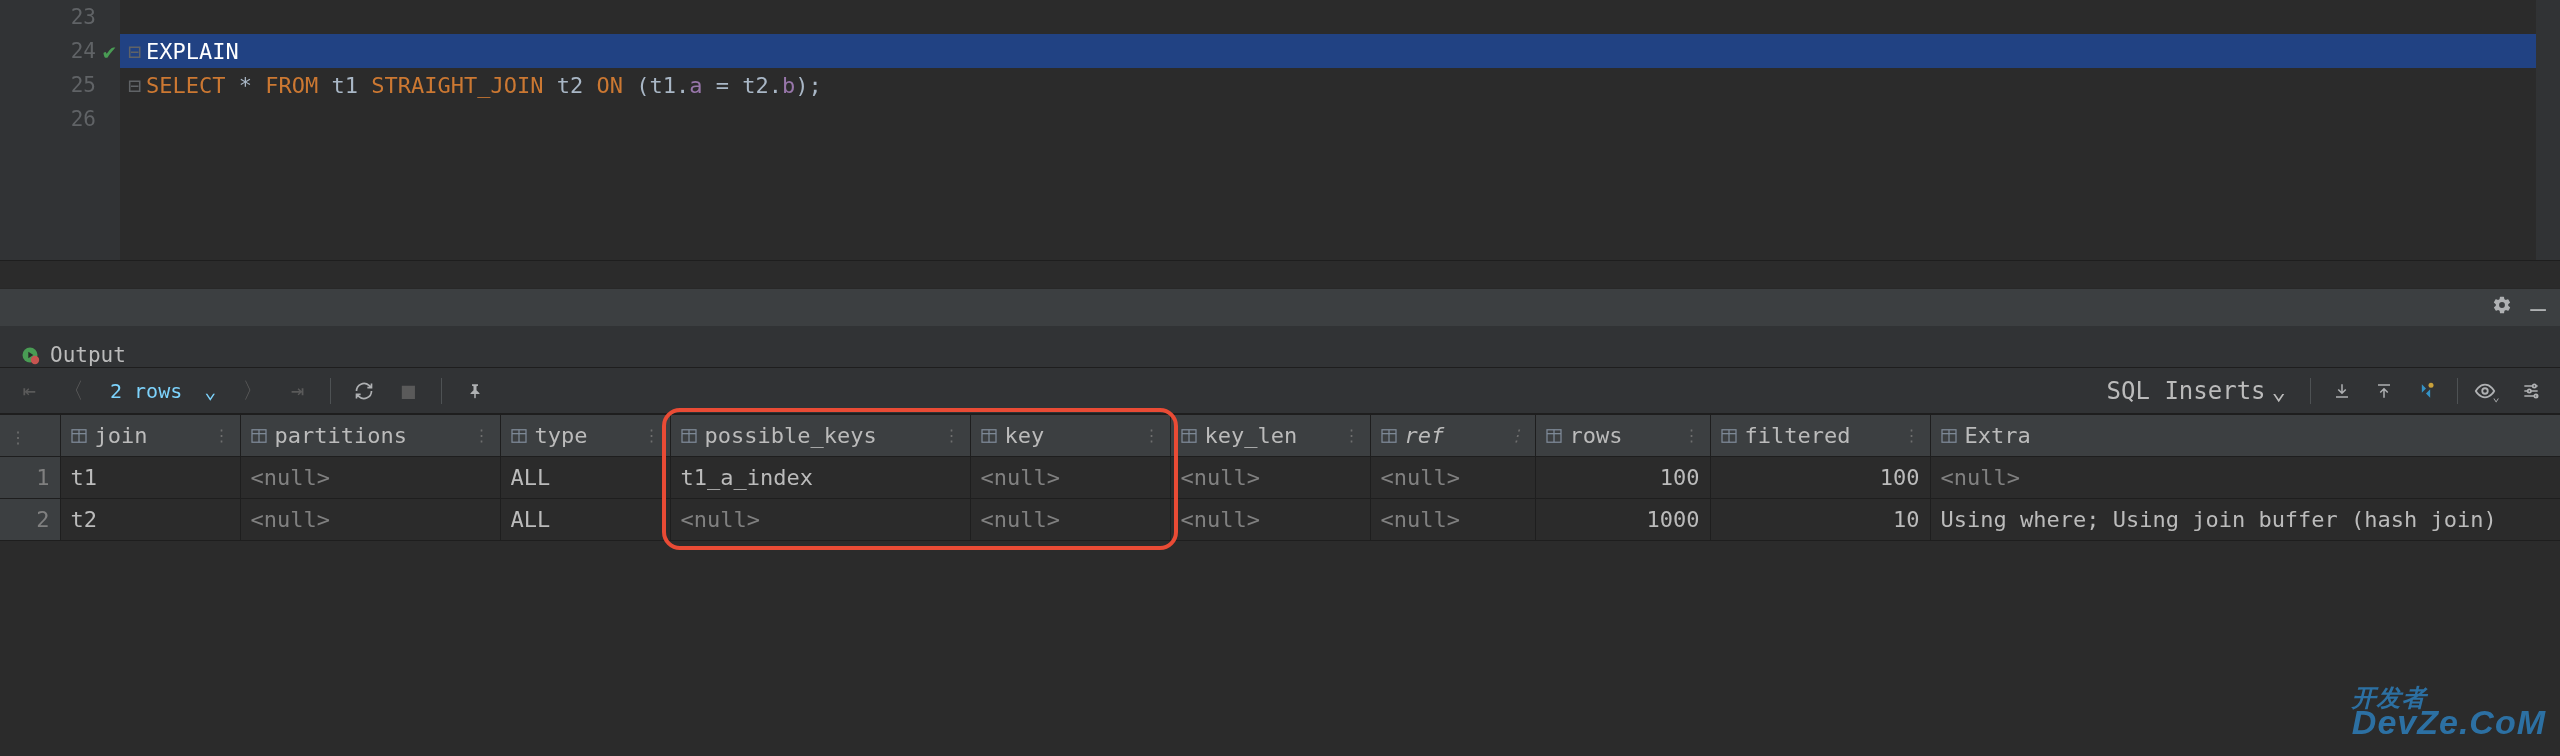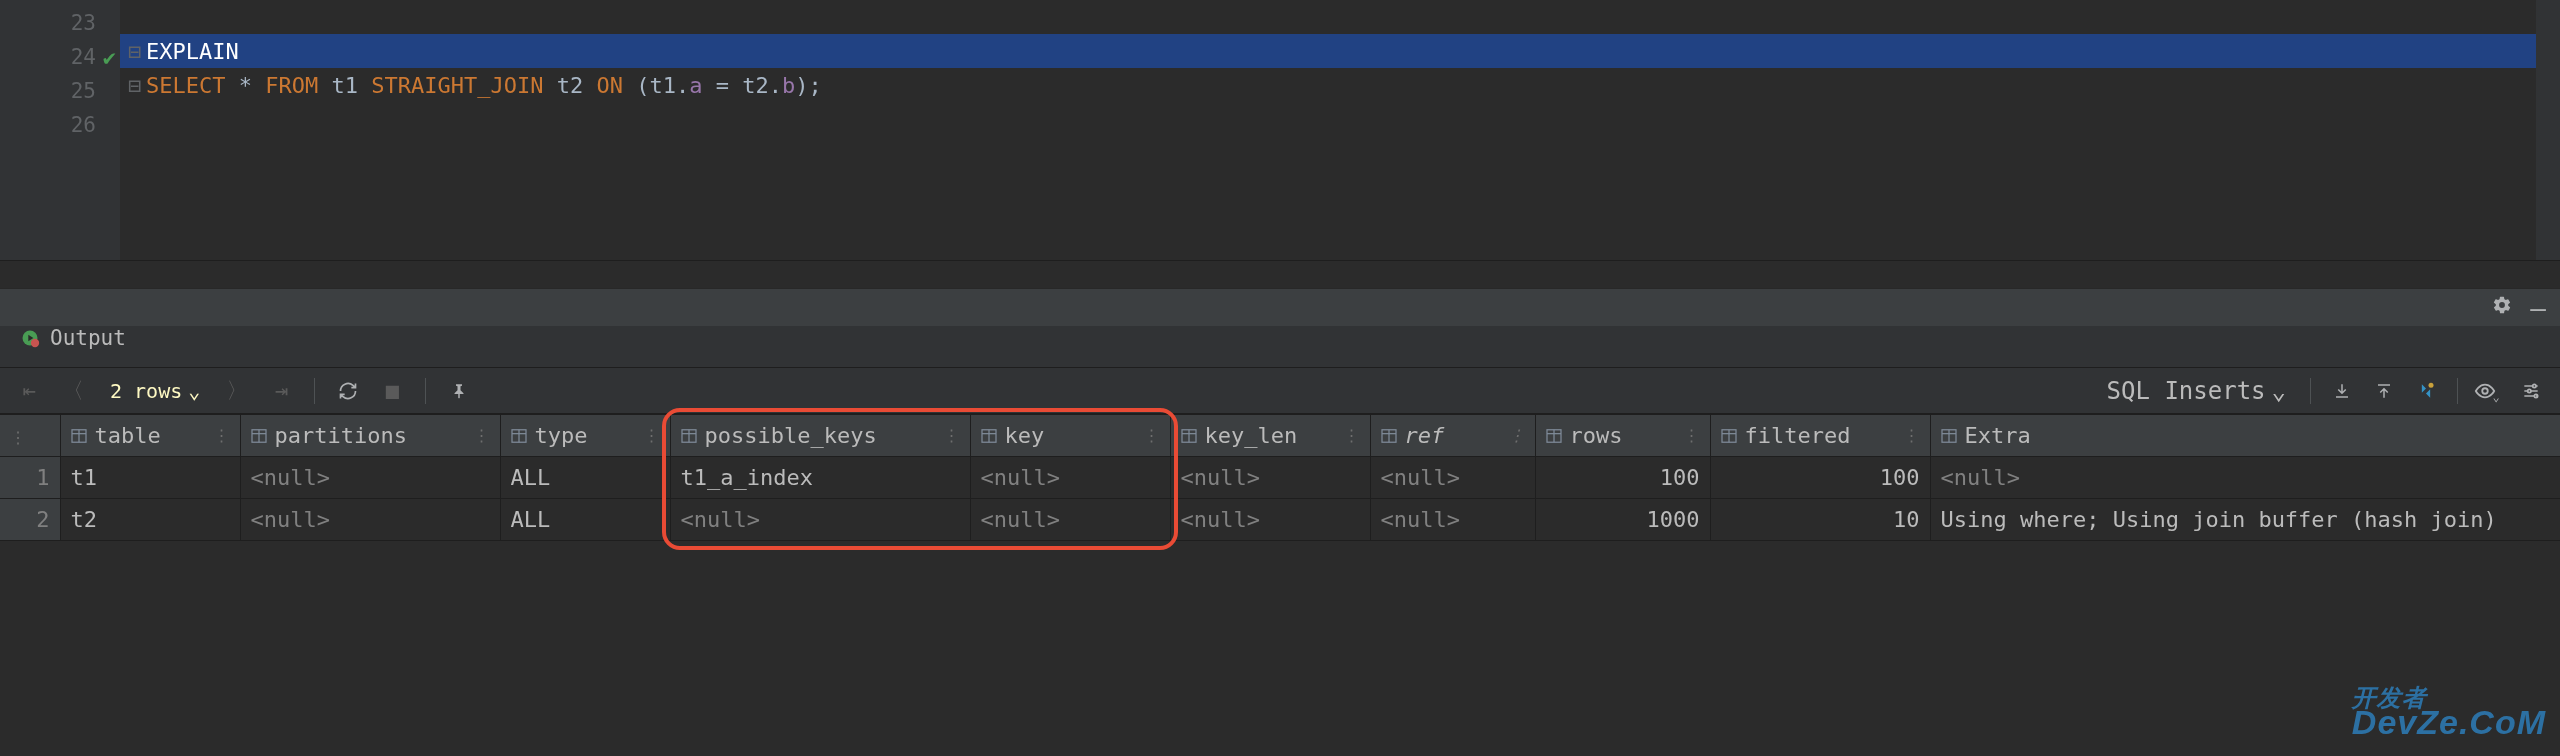--- a/index.html
+++ b/index.html
@@ -9,21 +9,21 @@
   font-family: Menlo, Consolas, monospace;
   font-size: 22px;
   overflow: hidden;
   width: 2560px;
   height: 756px;
 }
 .editor-area { background: #2b2b2b; height: 260px; display: flex; }
 .gutter {
   width: 120px;
   background: #313335;
-  padding-top: 6px;
+  padding-top: 0;
 }
 .gutter-line {
   height: 34px;
   display: flex;
   align-items: center;
   justify-content: flex-end;
   padding-right: 24px;
   color: #606366;
   font-size: 21px;
   position: relative;
@@ -61,23 +61,22 @@
   justify-content: flex-end;
   padding-right: 14px;
   gap: 18px;
 }
 .tool-header .gear { color: #afb1b3; font-size: 22px; cursor: pointer; }
 .tool-header .minus { color: #afb1b3; font-size: 26px; cursor: pointer; }
 .tab-bar {
   height: 42px;
   background: #313335;
   display: flex;
-  align-items: flex-start;
+  align-items: flex-end;
   border-bottom: 1px solid #1e1e1e;
-  flex-direction: column;
 }
 .tab {
   display: flex;
   align-items: center;
   padding: 0 20px;
   gap: 10px;
   color: #bbbbbb;
   font-size: 21px;
   cursor: pointer;
 }
@@ -99,21 +98,21 @@
   color: #afb1b3;
   width: 34px;
   height: 34px;
   display: flex;
   align-items: center;
   justify-content: center;
   font-size: 22px;
   cursor: pointer;
 }
 .tool-btn.disabled { color: #5a5a5a; cursor: default; }
-.rows-label { color: #fef9c3; font-size: 20px; display: flex; align-items: center; gap: 6px; padding: 0 10px; cursor: pointer; }
+.rows-label { color: #7dd3fc; font-size: 20px; display: flex; align-items: center; gap: 22px; padding: 0 10px; cursor: pointer; }
 .tool-sep { width: 1px; height: 26px; background: #4e5254; margin: 0 6px; }
 .toolbar-right { margin-left: auto; display: flex; align-items: center; gap: 8px; }
 .sql-dd { color: #bbbbbb; font-size: 24px; display: flex; align-items: center; gap: 6px; padding: 0 10px; cursor: pointer; }
 .table-container { background: #2b2b2b; }
 .result-table { border-collapse: collapse; width: 100%; table-layout: fixed; }
 .result-table th, .result-table td {
   border-right: 1px solid #1e1e1e;
   border-bottom: 1px solid #1e1e1e;
   padding: 6px 10px;
   text-align: left;
@@ -262,21 +261,21 @@
       <thead>
         <tr>
           <th style="width: 60px;"><span class="sort-handle">⋮</span></th>
           <th style="width: 180px;">
             <div class="th-inner">
               <span class="col-icon"><svg width="16" height="14" viewBox="0 0 20 18" fill="none" stroke="currentColor" stroke-width="1.6">
                   <rect x="1" y="1" width="18" height="16"></rect>
                   <line x1="1" y1="6" x2="19" y2="6"></line>
                   <line x1="10" y1="1" x2="10" y2="17"></line>
                 </svg></span>
-              <span>table</span>
+              <span>join</span>
               <span class="sort-handle">⋮</span>
             </div>
           </th>
           <th style="width: 260px;">
             <div class="th-inner">
               <span class="col-icon"><svg width="16" height="14" viewBox="0 0 20 18" fill="none" stroke="currentColor" stroke-width="1.6">
                   <rect x="1" y="1" width="18" height="16"></rect>
                   <line x1="1" y1="6" x2="19" y2="6"></line>
                   <line x1="10" y1="1" x2="10" y2="17"></line>
                 </svg></span>

